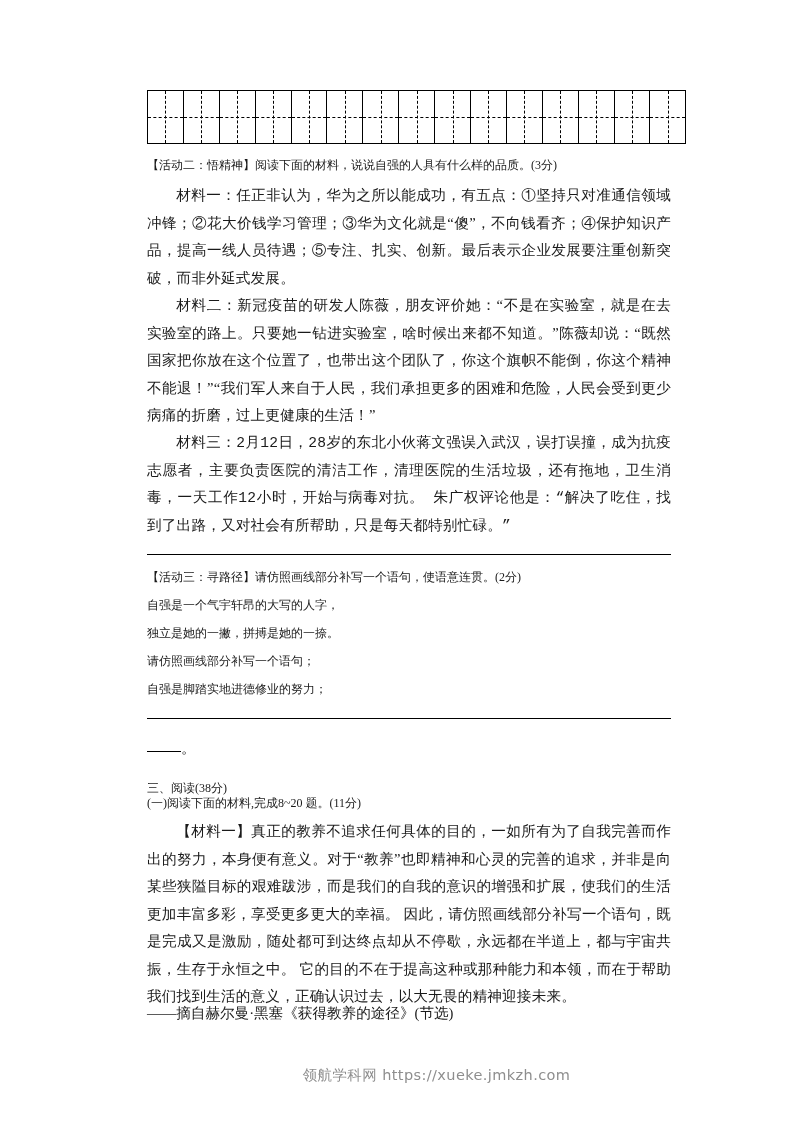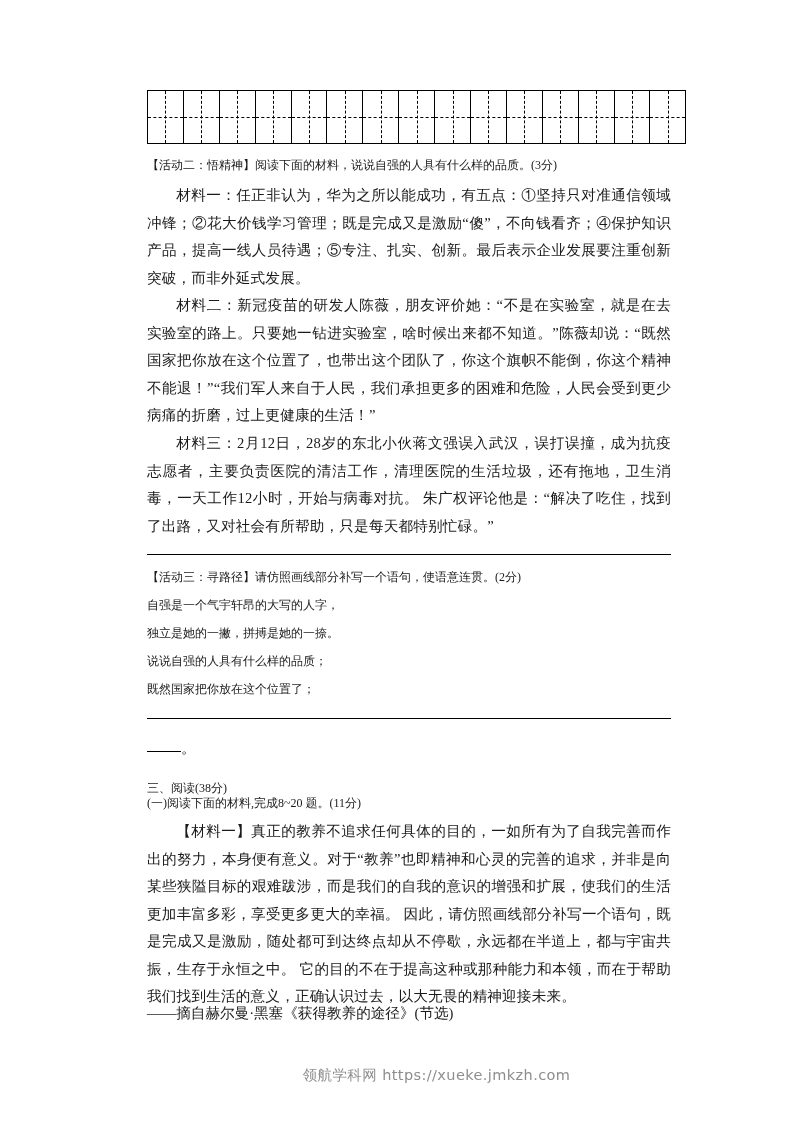--- a/index.html
+++ b/index.html
@@ -161,37 +161,37 @@
         <td></td>
         <td></td>
         <td></td>
       </tr>
     </tbody>
       </table>
   </div>
 
   <div class="heading" style="top:152px;">【活动二：悟精神】阅读下面的材料，说说自强的人具有什么样的品质。(3分)</div>
 
-  <div class="blk indent2" style="top:182px;">材料一：任正非认为，华为之所以能成功，有五点：①坚持只对准通信领域冲锋；②花大价钱学习管理；既是完成又是激励“傻”，不向钱看齐；④保护知识产品，提高一线人员待遇；⑤专注、扎实、创新。最后表示企业发展要注重创新突破，而非外延式发展。</div>
+  <div class="blk indent2" style="top:182px;">材料一：任正非认为，华为之所以能成功，有五点：①坚持只对准通信领域冲锋；②花大价钱学习管理；③华为文化就是“傻”，不向钱看齐；④保护知识产品，提高一线人员待遇；⑤专注、扎实、创新。最后表示企业发展要注重创新突破，而非外延式发展。</div>
 
   <div class="blk indent2" style="top:292px;">材料二：新冠疫苗的研发人陈薇，朋友评价她：“不是在实验室，就是在去实验室的路上。只要她一钻进实验室，啥时候出来都不知道。”陈薇却说：“既然国家把你放在这个位置了，也带出这个团队了，你这个旗帜不能倒，你这个精神不能退！”“我们军人来自于人民，我们承担更多的困难和危险，人民会受到更少病痛的折磨，过上更健康的生活！”</div>
 
-  <div class="blk indent2" style="top:430px;">材料三：2月12日，28岁的东北小伙蒋文强误入武汉，误打误撞，成为抗疫志愿者，主要负责医院的清洁工作，清理医院的生活垃圾，还有拖地，卫生消毒，一天工作12小时，开始与病毒对抗。 朱广权评论他是：“解决了吃住，找到了出路，又对社会有所帮助，只是每天都特别忙碌。”</div>
+  <div class="blk indent2" style="top:430px;font-family:Liberation Mono, monospace;">材料三：2月12日，28岁的东北小伙蒋文强误入武汉，误打误撞，成为抗疫志愿者，主要负责医院的清洁工作，清理医院的生活垃圾，还有拖地，卫生消毒，一天工作12小时，开始与病毒对抗。 朱广权评论他是：“解决了吃住，找到了出路，又对社会有所帮助，只是每天都特别忙碌。”</div>
 
   <div class="rule" style="top:554px;"></div>
 
   <div class="heading" style="top:564px;">【活动三：寻路径】请仿照画线部分补写一个语句，使语意连贯。(2分)</div>
 
   <div class="heading" style="top:592px;">自强是一个气宇轩昂的大写的人字，</div>
 
   <div class="heading" style="top:620px;">独立是她的一撇，拼搏是她的一捺。</div>
 
-  <div class="heading" style="top:648px;">说说自强的人具有什么样的品质；</div>
-
-  <div class="heading" style="top:676px;">既然国家把你放在这个位置了；</div>
+  <div class="heading" style="top:648px;">请仿照画线部分补写一个语句；</div>
+
+  <div class="heading" style="top:676px;">自强是脚踏实地进德修业的努力；</div>
 
   <div class="rule" style="top:718px;"></div>
 
   <div class="short-rule" style="top:751px;"></div>
   <div class="period-mark" style="top:741px;">。</div>
 
   <div class="heading" style="top:762px;margin-top:13px;">三、阅读(38分)</div>
 
   <div class="heading" style="top:790px;">(一)阅读下面的材料,完成8~20 题。(11分)</div>
 

